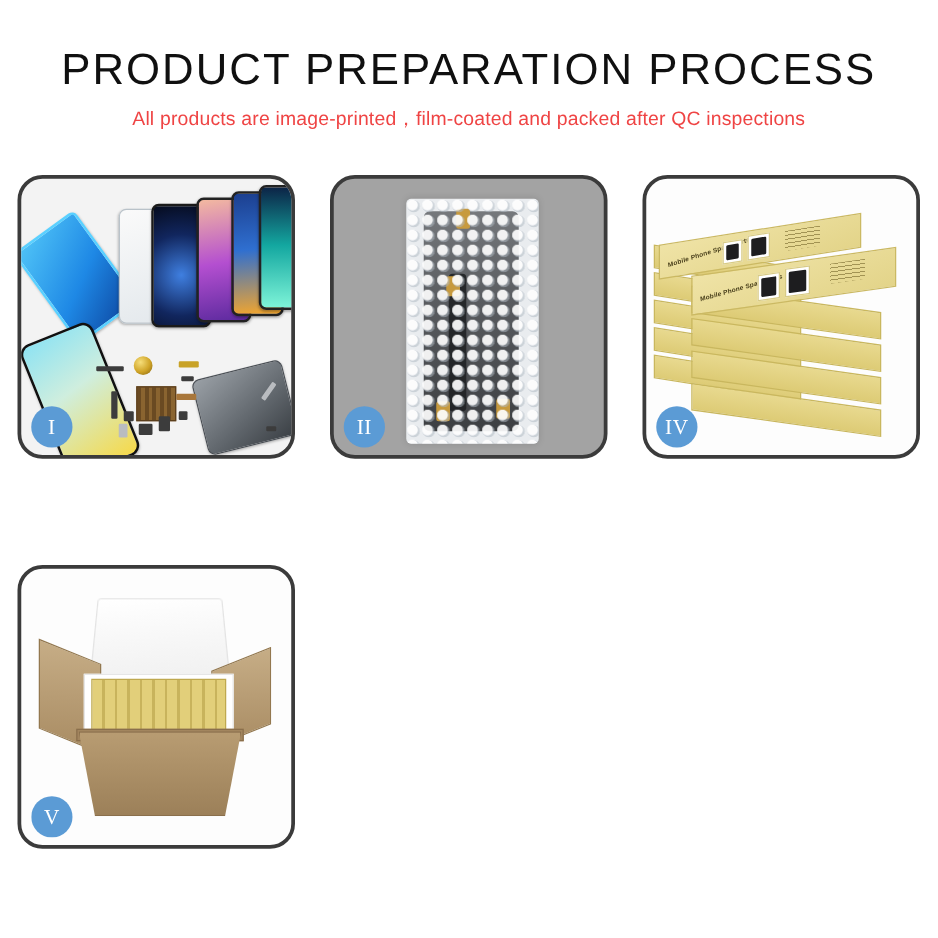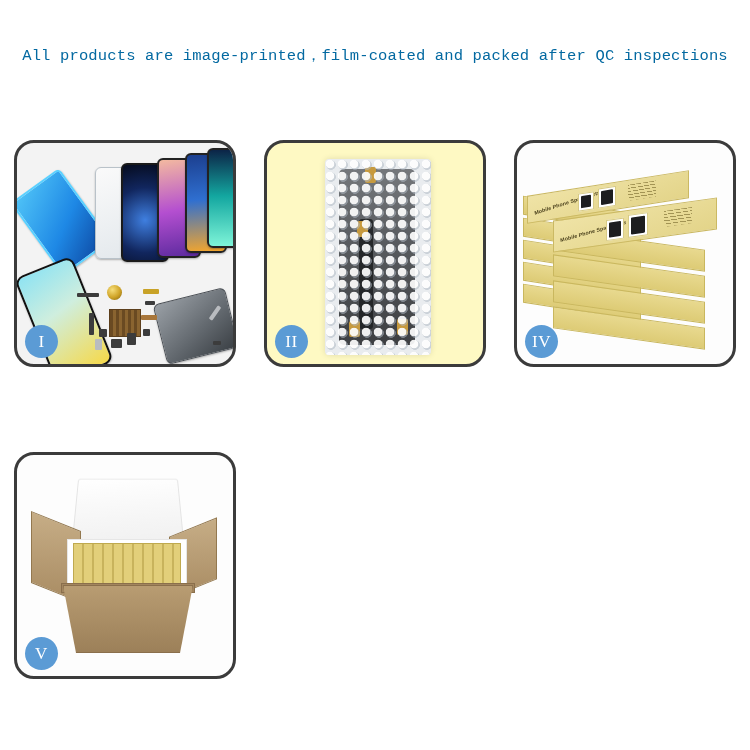--- a/index.html
+++ b/index.html
@@ -34,24 +34,24 @@
     font-family: "Liberation Sans", sans-serif;
     font-size: 35px;
     font-weight: 400;
     letter-spacing: 1.6px;
     color: #101010;
     line-height: 40px;
     white-space: nowrap;
   }
   .subtitle {
     margin-top: 10px;
-    font-family: Liberation Mono, monospace;
+    font-family: Liberation Sans, sans-serif;
     font-size: 15.5px;
     font-weight: 400;
-    color: #0369a1;
+    color: #ef4444;
     letter-spacing: 0.15px;
     line-height: 20px;
     white-space: nowrap;
   }
 
   
   .grid {
     position: absolute;
     top: 140px;
     left: 14px;
@@ -170,21 +170,21 @@
     position: absolute;
     left: 92px; top: 166px;
     width: 30px; height: 26px;
     background:
       repeating-linear-gradient(90deg, #6a4a22 0 3px, #8a6430 3px 6px),
       #7a5528;
     border: 1px solid #5c3f1c;
   }
 
   
-  .p2 { background: #fef9c3; }
+  .p2 { background: #a3a3a3; }
   .bubble-bag {
     position: absolute;
     left: 58px; top: 16px;
     width: 106px; height: 196px;
     border-radius: 4px;
     background: #e9ecef;
     box-shadow: 0 0 6px rgba(0,0,0,0.12);
     overflow: hidden;
   }
   .bag-inner-part {
@@ -416,20 +416,21 @@
     background: rgba(0,0,0,0.10);
     filter: blur(4px);
   }
 </style>
 </head>
 <body>
 
 <div class="page">
 
   <div class="header">
+    <div class="title">PRODUCT PREPARATION PROCESS</div>
     <div class="subtitle">All products are image-printed，film-coated and packed after QC inspections</div>
   </div>
 
   <div class="grid">
 
     <div class="panel p1">
       <div class="panel-stage">
         <div class="ph ph-a"></div>
         <div class="ph ph-b"></div>
         <div class="ph ph-c"></div>

